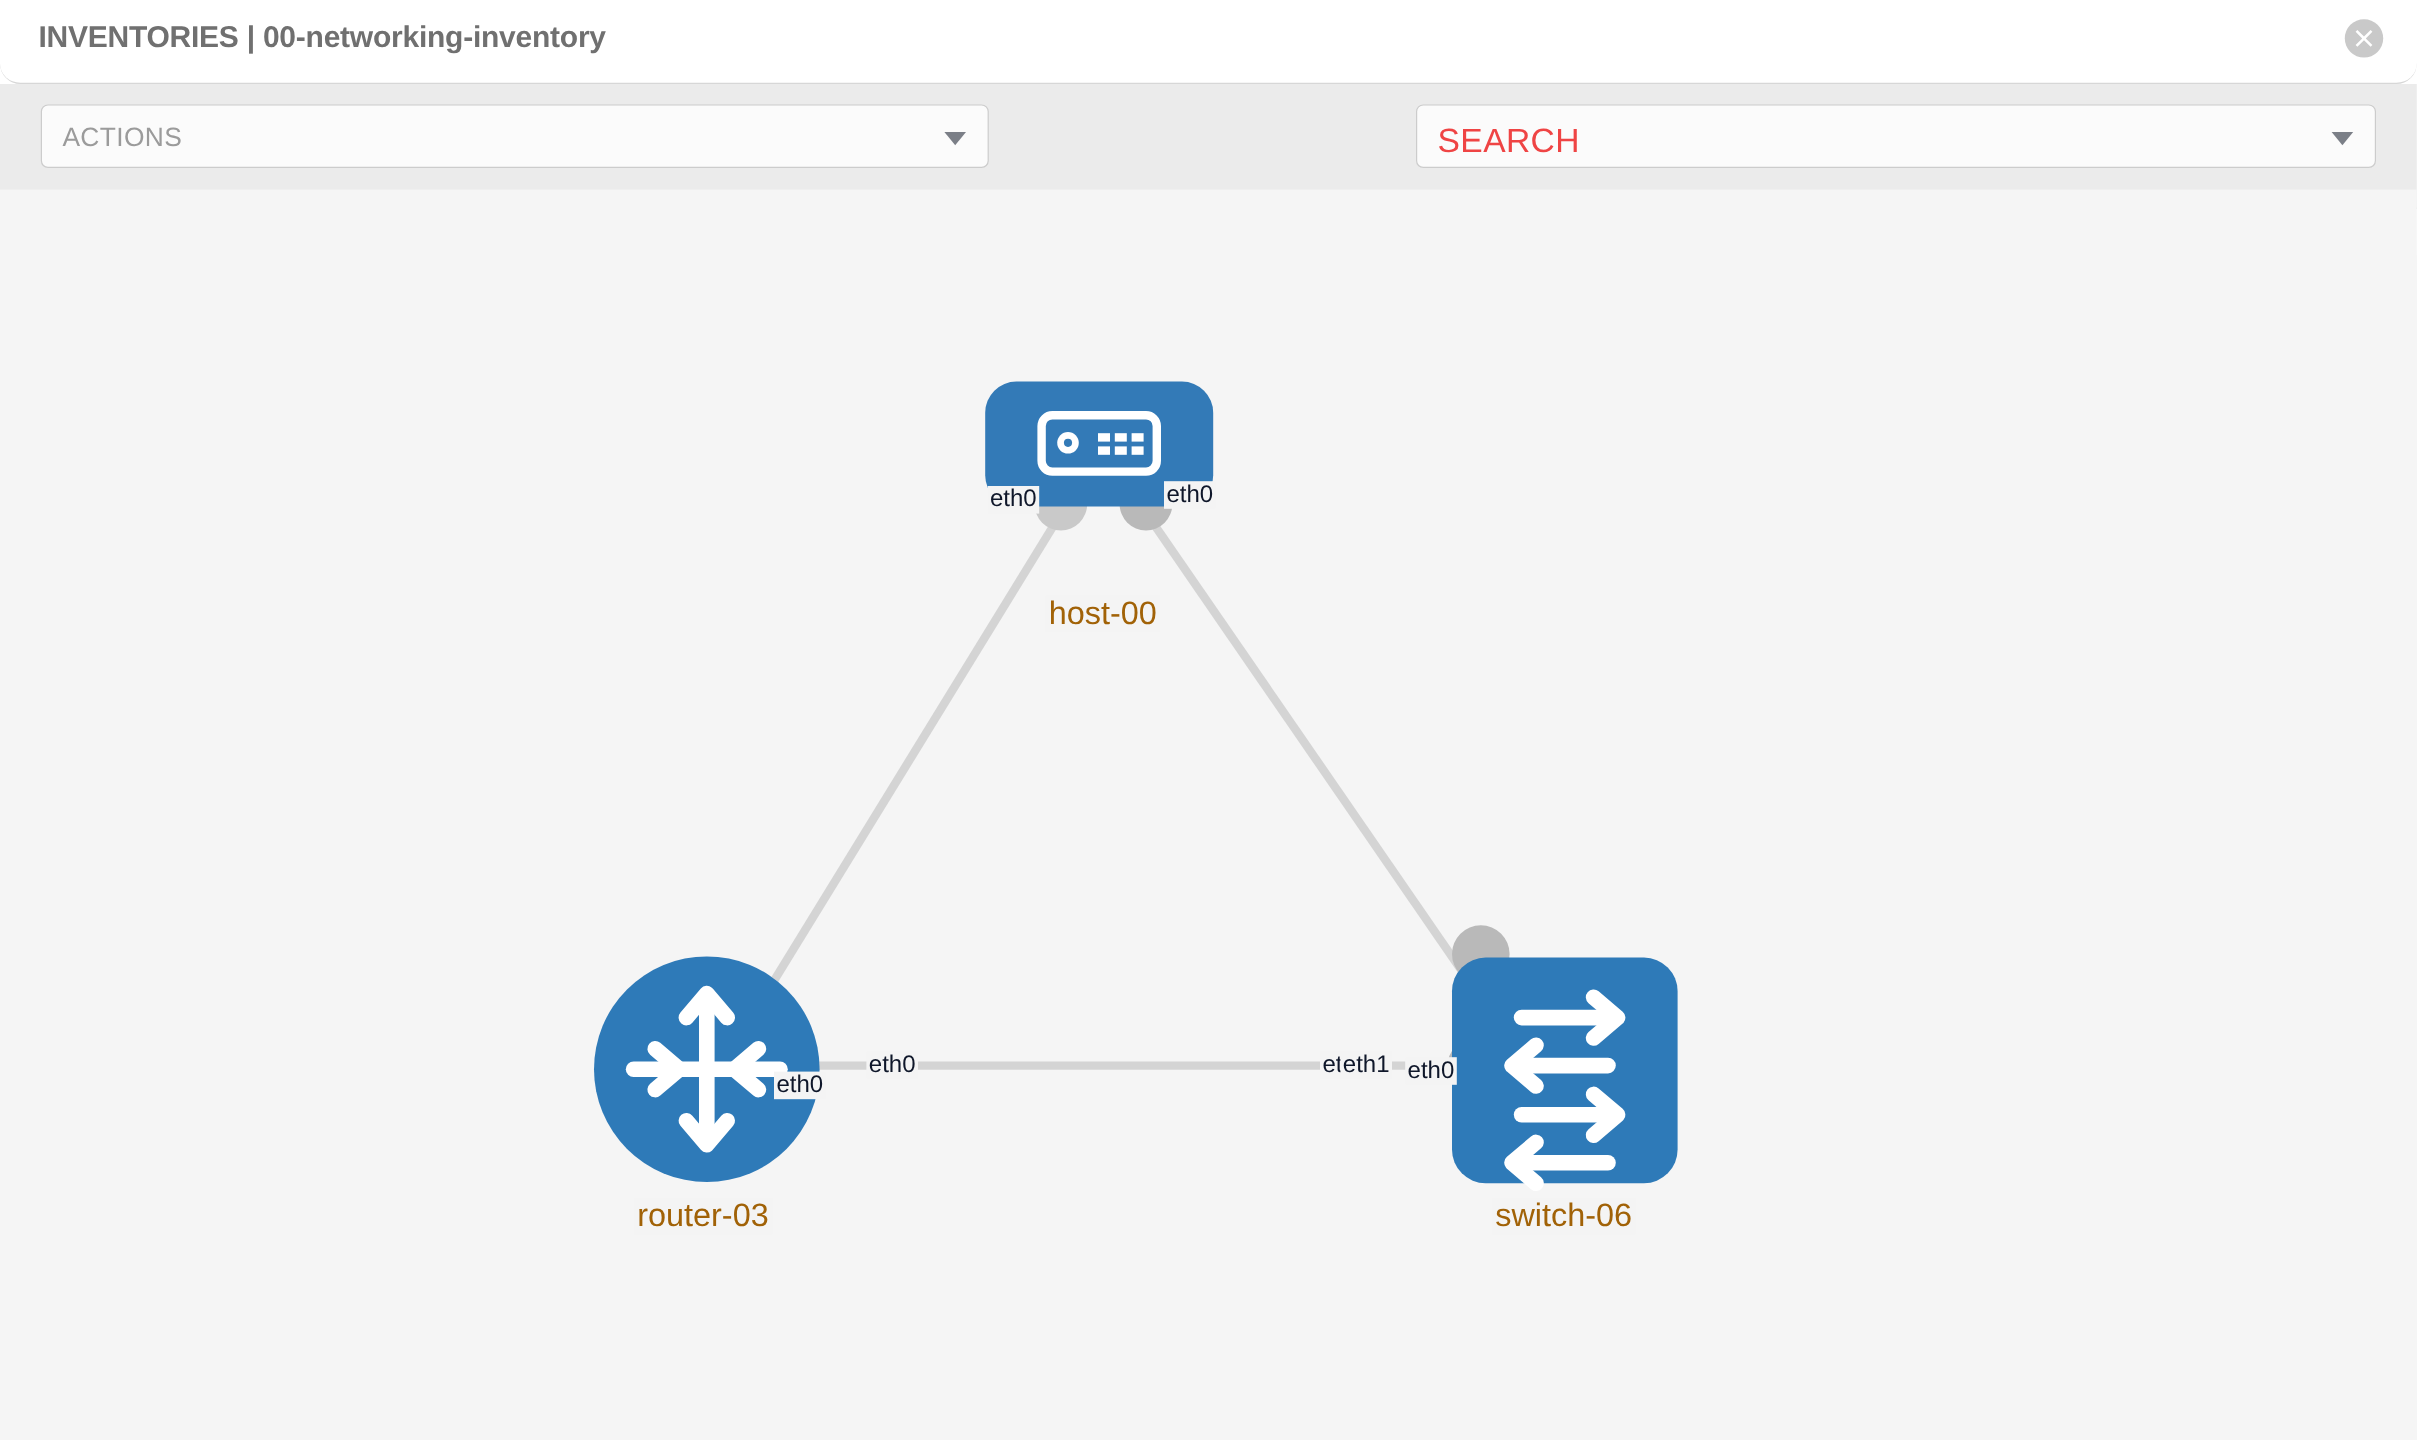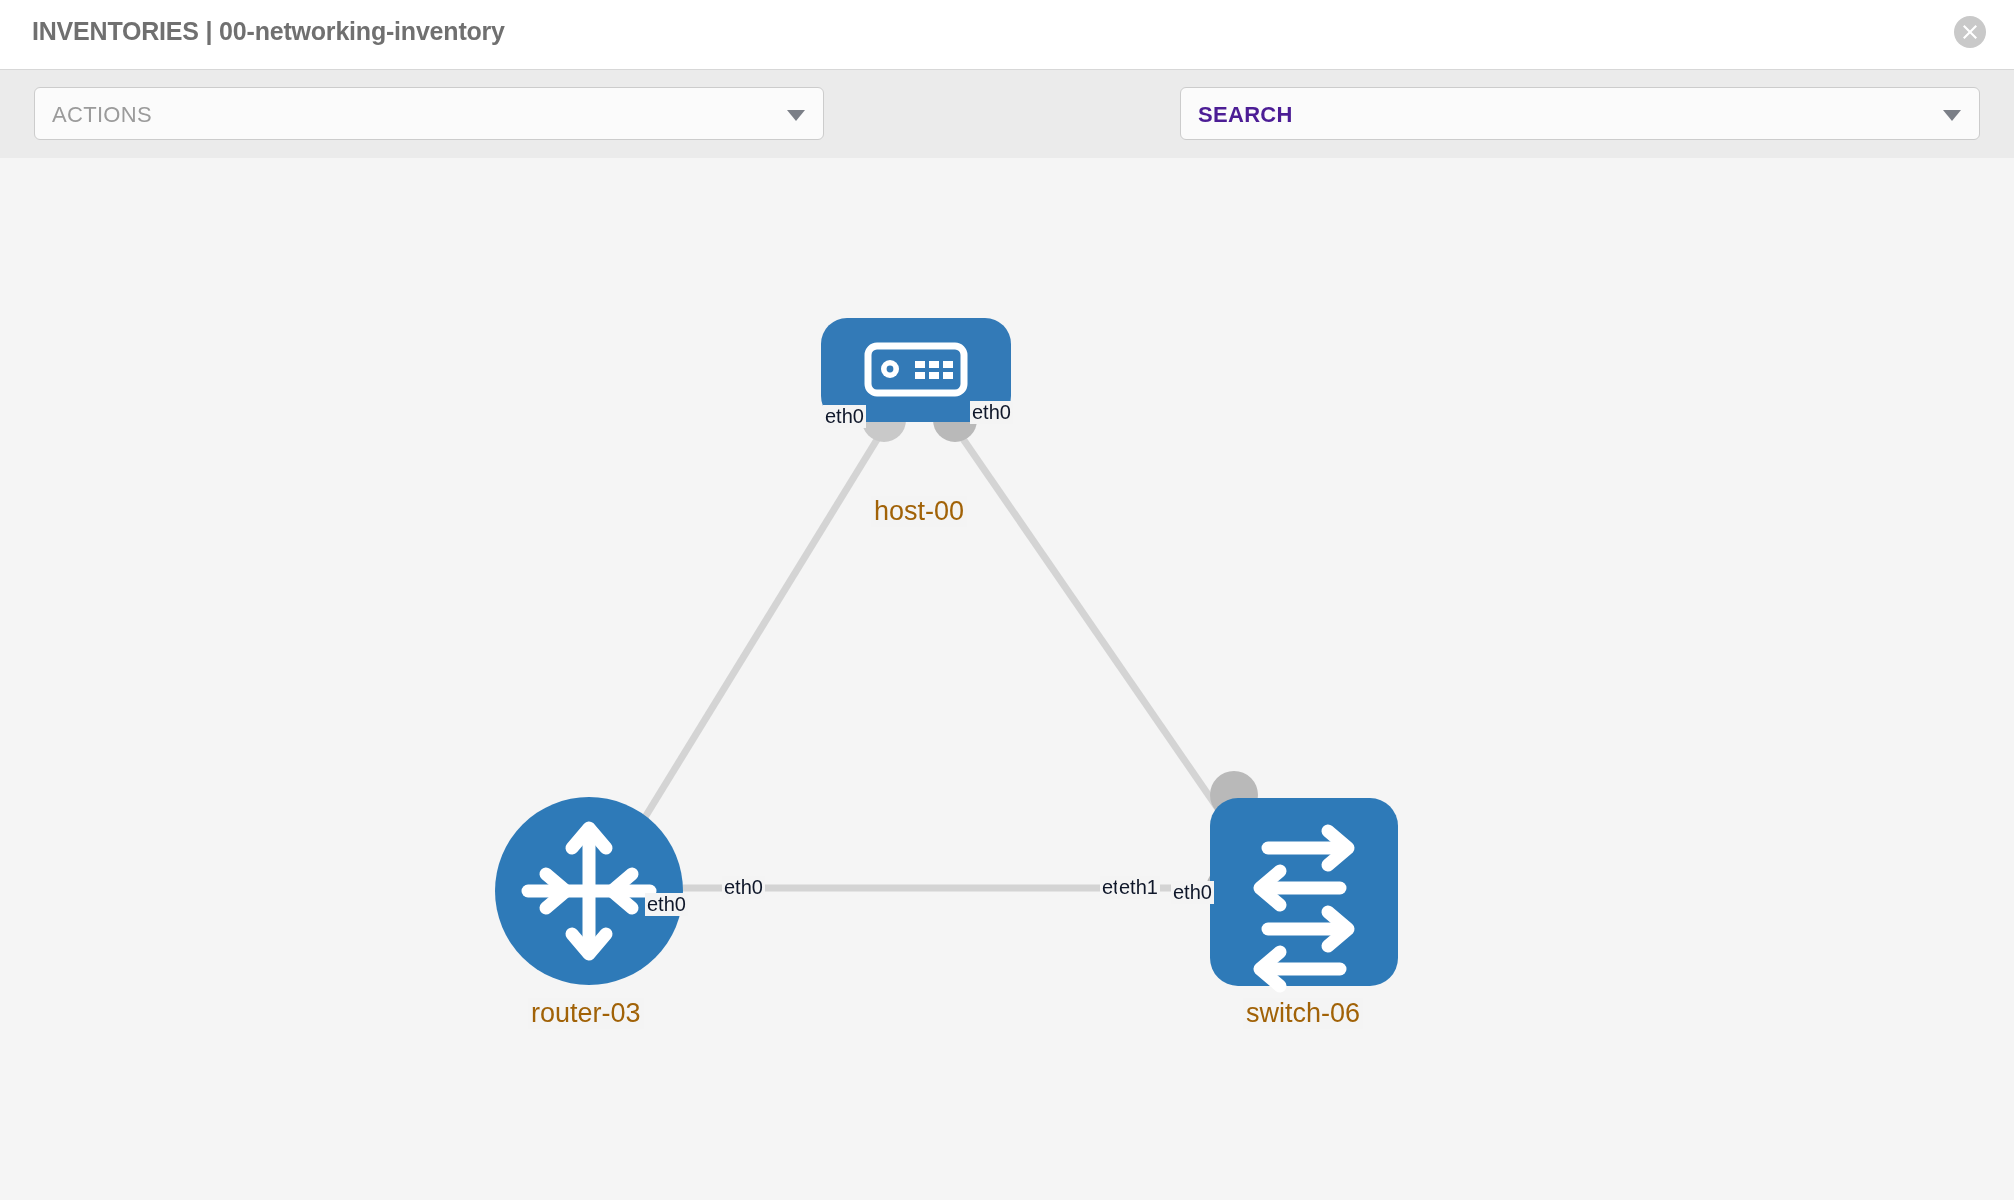--- a/index.html
+++ b/index.html
@@ -17,20 +17,21 @@
 
   
   .header {
     position: absolute;
     left: 0; top: 0;
     width: 2014px;
     height: 70px;
     background: #ffffff;
     border-bottom: 1px solid #d7d7d7;
     box-sizing: border-box;
+    border-radius: 17px;
   }
   .header-title {
     position: absolute;
     left: 32px;
     top: 17px;
     font-size: 25px;
     font-weight: bold;
     color: #707070;
     letter-spacing: -0.2px;
     white-space: nowrap;
@@ -106,24 +107,23 @@
     background: #fbfbfb;
     border: 1px solid #cccccc;
     border-radius: 6px;
     box-sizing: border-box;
     cursor: text;
   }
   .search-select .label {
     position: absolute;
     left: 17px;
     top: 14px;
-    font-size: 22px;
-    color: #4c1d95;
+    font-size: 28px;
+    color: #ef4444;
     letter-spacing: 0.3px;
-    font-weight: bold;
   }
 
   
   .canvas {
     position: absolute;
     left: 0; top: 158px;
     width: 2014px;
     height: 1042px;
     background: #f5f5f5;
     overflow: hidden;

